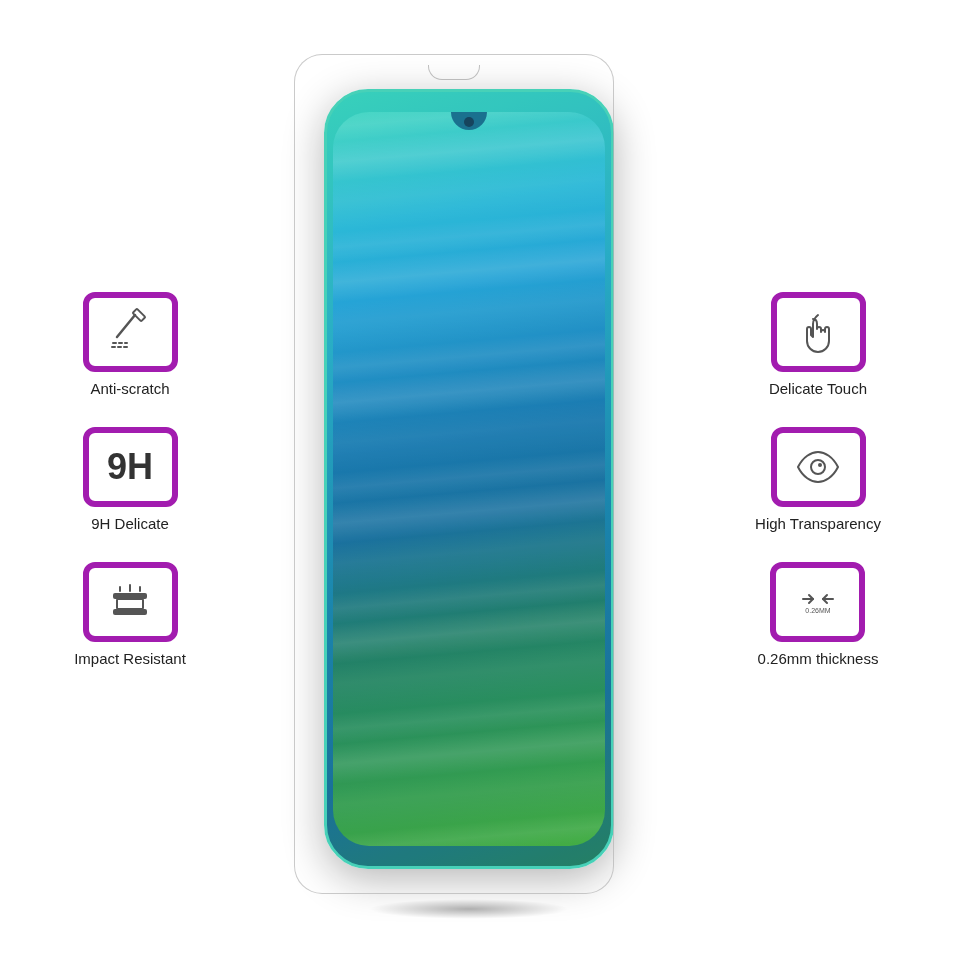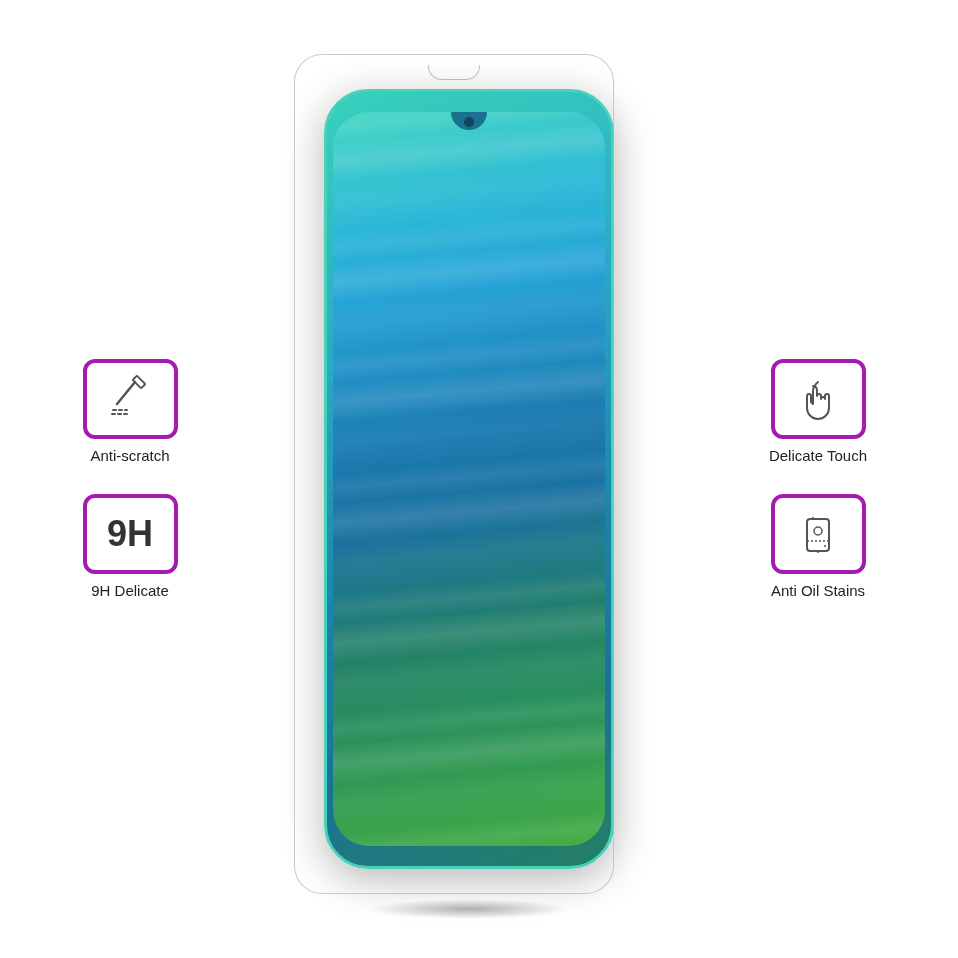--- a/index.html
+++ b/index.html
@@ -56,21 +56,21 @@
     .feature-item {
       display: flex;
       flex-direction: column;
       align-items: center;
       gap: 8px;
     }
 
     .feature-icon {
       width: 95px;
       height: 80px;
-      border: 4px solid #a21caf;
+      border: 6px solid #a21caf;
       border-radius: 12px;
       display: flex;
       align-items: center;
       justify-content: center;
     }
 
     .feature-label {
       font-size: 15px;
       color: #222;
       text-align: center;
@@ -256,20 +256,33 @@
 
 
 
     <div class="feature-item">
       <div class="feature-icon">
         <span class="icon-9h">9H</span>
       </div>
       <span class="feature-label">9H Delicate</span>
     </div>
 
+    <div class="feature-item">
+      <div class="feature-icon">
+        <svg viewBox="0 0 50 50">
+          <rect x="8" y="16" width="34" height="6" rx="2" fill="#555"></rect>
+          <rect x="12" y="22" width="26" height="10" rx="1" fill="none" stroke="#555" stroke-width="2"></rect>
+          <rect x="8" y="32" width="34" height="6" rx="2" fill="#555"></rect>
+          <line x1="15" y1="14" x2="15" y2="10" stroke="#555" stroke-width="2" stroke-linecap="round"></line>
+          <line x1="25" y1="14" x2="25" y2="8" stroke="#555" stroke-width="2" stroke-linecap="round"></line>
+          <line x1="35" y1="14" x2="35" y2="10" stroke="#555" stroke-width="2" stroke-linecap="round"></line>
+        </svg>
+      </div>
+      <span class="feature-label">Impact Resistant</span>
+    </div>
 
   </div>
 
   <div class="center-col">
     <div class="phone-wrapper">
 
       <div class="glass-protector"></div>
 
       <div class="phone-body">
         <div class="phone-notch"></div>
@@ -286,31 +299,43 @@
 
     <div class="feature-item">
       <div class="feature-icon">
         <svg viewBox="0 0 50 50">
           <path d="M25 8 C25 8 20 12 20 17 L20 30 L18 28 L18 22 C18 21 17 20 16 20 C15 20 14 21 14 22 L14 34 C14 40 19 45 25 45 C31 45 36 40 36 34 L36 22 C36 21 35 20 34 20 C33 20 32 21 32 22 L32 25 C32 24 31 23 30 23 C29 23 28 24 28 25 L28 22 C28 21 27 20 26 20 C25 20 24 21 24 22 L24 17 C24 16 24 12 20 12" fill="none" stroke="#555" stroke-width="2" stroke-linecap="round" stroke-linejoin="round"></path>
         </svg>
       </div>
       <span class="feature-label">Delicate Touch</span>
     </div>
 
-
-    <div class="feature-item">
-      <div class="feature-icon">
-        <svg viewBox="0 0 50 50">
-          <rect x="14" y="10" width="22" height="32" rx="3" fill="none" stroke="#555" stroke-width="2"></rect>
-          <line x1="20" y1="10" x2="20" y2="8" stroke="#555" stroke-width="1.5"></line>
-          <line x1="25" y1="42" x2="25" y2="44" stroke="#555" stroke-width="1.5"></line>
-          <circle cx="25" cy="22" r="4" fill="none" stroke="#555" stroke-width="1.5"></circle>
-          <line x1="14" y1="32" x2="36" y2="32" stroke="#555" stroke-width="1.5" stroke-dasharray="2,2"></line>
-          <line x1="32" y1="38" x2="32" y2="36" stroke="#555" stroke-width="1.5"></line>
-        </svg>
-      </div>
-      <span class="feature-label">Anti Oil Stains</span>
-    </div>
-
-
+    <div class="feature-item">
+      <div class="feature-icon">
+        <svg viewBox="0 0 50 50">
+          <path d="M5 25 C10 15 18 10 25 10 C32 10 40 15 45 25 C40 35 32 40 25 40 C18 40 10 35 5 25 Z" fill="none" stroke="#555" stroke-width="2"></path>
+          <circle cx="25" cy="25" r="7" fill="none" stroke="#555" stroke-width="2"></circle>
+          <circle cx="27" cy="23" r="2" fill="#555"></circle>
+        </svg>
+      </div>
+      <span class="feature-label">High Transparency</span>
+    </div>
+
+
+
+    <div class="feature-item">
+      <div class="feature-icon">
+        <svg viewBox="0 0 50 50">
+
+          <line x1="10" y1="22" x2="20" y2="22" stroke="#555" stroke-width="2" stroke-linecap="round"></line>
+          <polyline points="16,18 20,22 16,26" fill="none" stroke="#555" stroke-width="2" stroke-linecap="round" stroke-linejoin="round"></polyline>
+
+          <line x1="40" y1="22" x2="30" y2="22" stroke="#555" stroke-width="2" stroke-linecap="round"></line>
+          <polyline points="34,18 30,22 34,26" fill="none" stroke="#555" stroke-width="2" stroke-linecap="round" stroke-linejoin="round"></polyline>
+
+          <text x="25" y="36" text-anchor="middle" font-size="7" fill="#555" font-family="Arial">0.26MM</text>
+        </svg>
+      </div>
+      <span class="feature-label">0.26mm thickness</span>
+    </div>
 
   </div>
 </div>
 
 </body></html>

